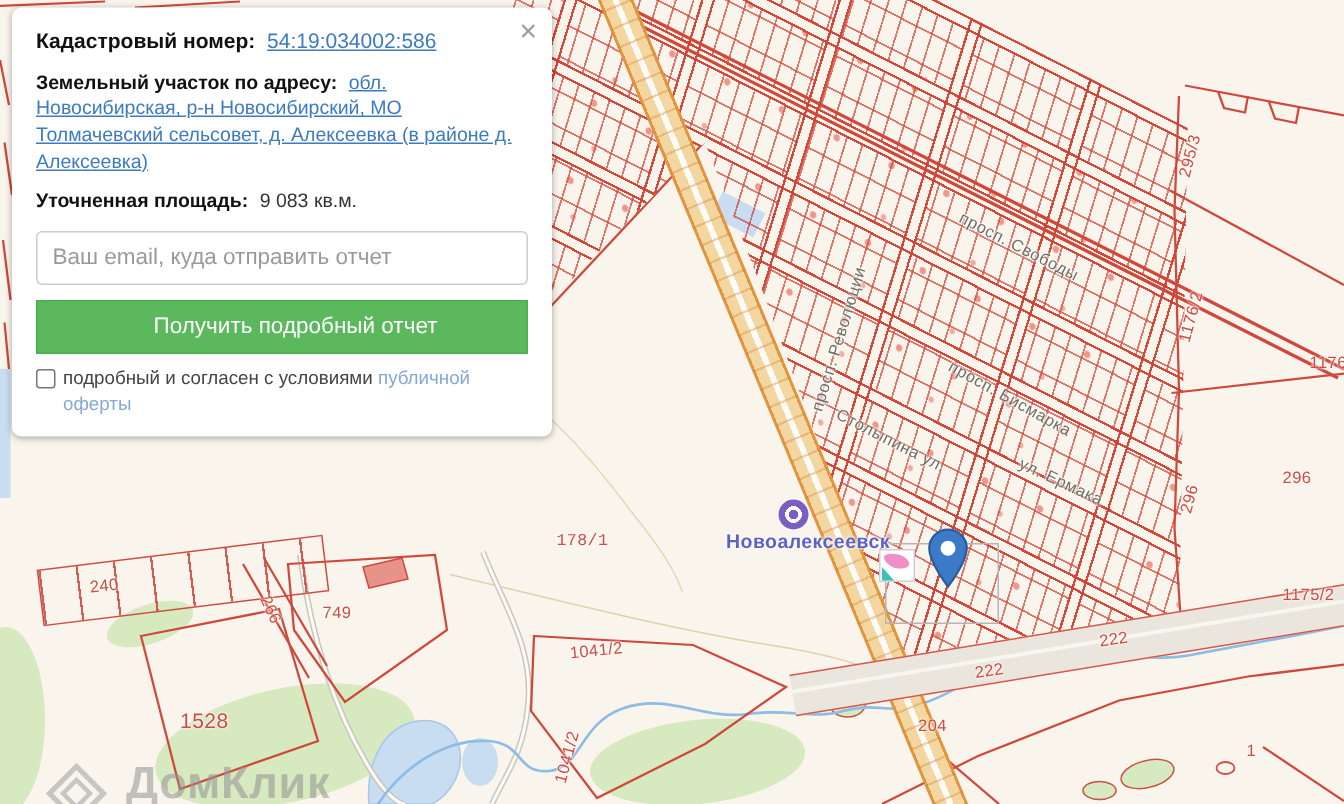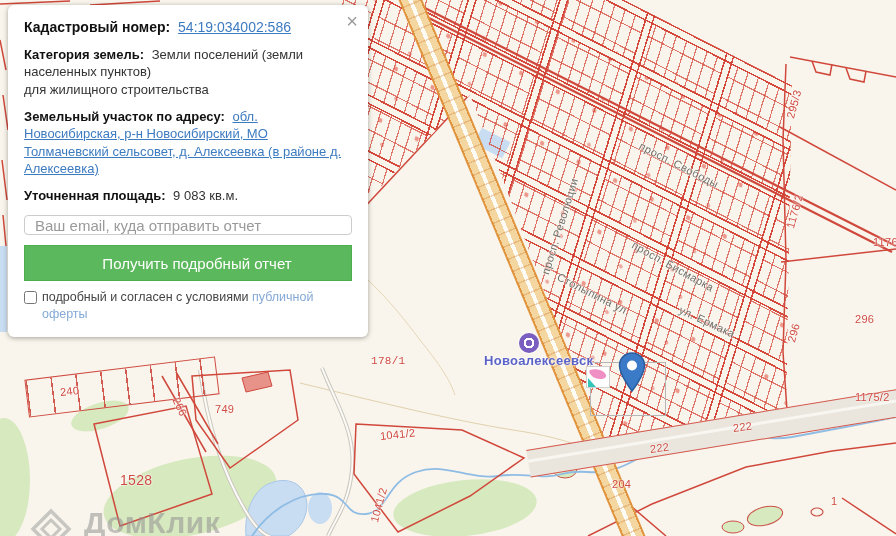--- a/index.html
+++ b/index.html
@@ -87,21 +87,21 @@
   }
   .panel .close{
     position:absolute;right:10px;top:6px;font-size:20px;color:#9b9b9b;cursor:pointer;
     line-height:1;
   }
   .panel b{color:#111;}
   .panel .row{margin-bottom:9px;}
   .panel a.blue{color:#3d7bc0;text-decoration:underline;cursor:pointer;}
   .panel .gap{margin-left:4px;}
   .email-input{
-    width:100%;box-sizing:border-box;height:20px;margin:2px 0 10px 0;
+    width:100%;box-sizing:border-box;height:36px;margin:2px 0 10px 0;
     border:1px solid #ccc;border-radius:4px;padding:7px 10px;font-size:15px;
     font-family:"Liberation Sans",sans-serif;color:#333;
   }
   .email-input::placeholder{color:#9a9a9a;}
   .submit-btn{
     width:100%;box-sizing:border-box;height:36px;margin-bottom:8px;
     background:#5cb85c;border:1px solid #4cae4c;border-radius:0;
     color:#fff;font-size:15px;font-family:"Liberation Sans",sans-serif;cursor:pointer;padding-left:24px;
   }
   .consent{display:flex;align-items:flex-start;font-size:12.5px;margin-bottom:2px;color:#444;}
@@ -237,25 +237,20 @@
 </div>
 
 <div class="panel">
   <span class="close">×</span>
 
   <div class="row" style="font-size:14px;">
     <b>Кадастровый номер:</b>
     <a class="blue gap">54:19:034002:586</a>
   </div>
 
-  <div class="row">
-    <b>Категория земель:</b>
-    <span class="gap">Земли поселений (земли населенных пунктов)</span>
-    <div>для жилищного строительства</div>
-  </div>
 
   <div class="row">
     <b>Земельный участок по адресу:</b>
     <a class="blue gap">обл. Новосибирская, р-н Новосибирский, МО Толмачевский сельсовет, д. Алексеевка (в районе д. Алексеевка)</a>
   </div>
 
   <div class="row">
     <b>Уточненная площадь:</b>
     <span class="gap">9 083 кв.м.</span>
   </div>

